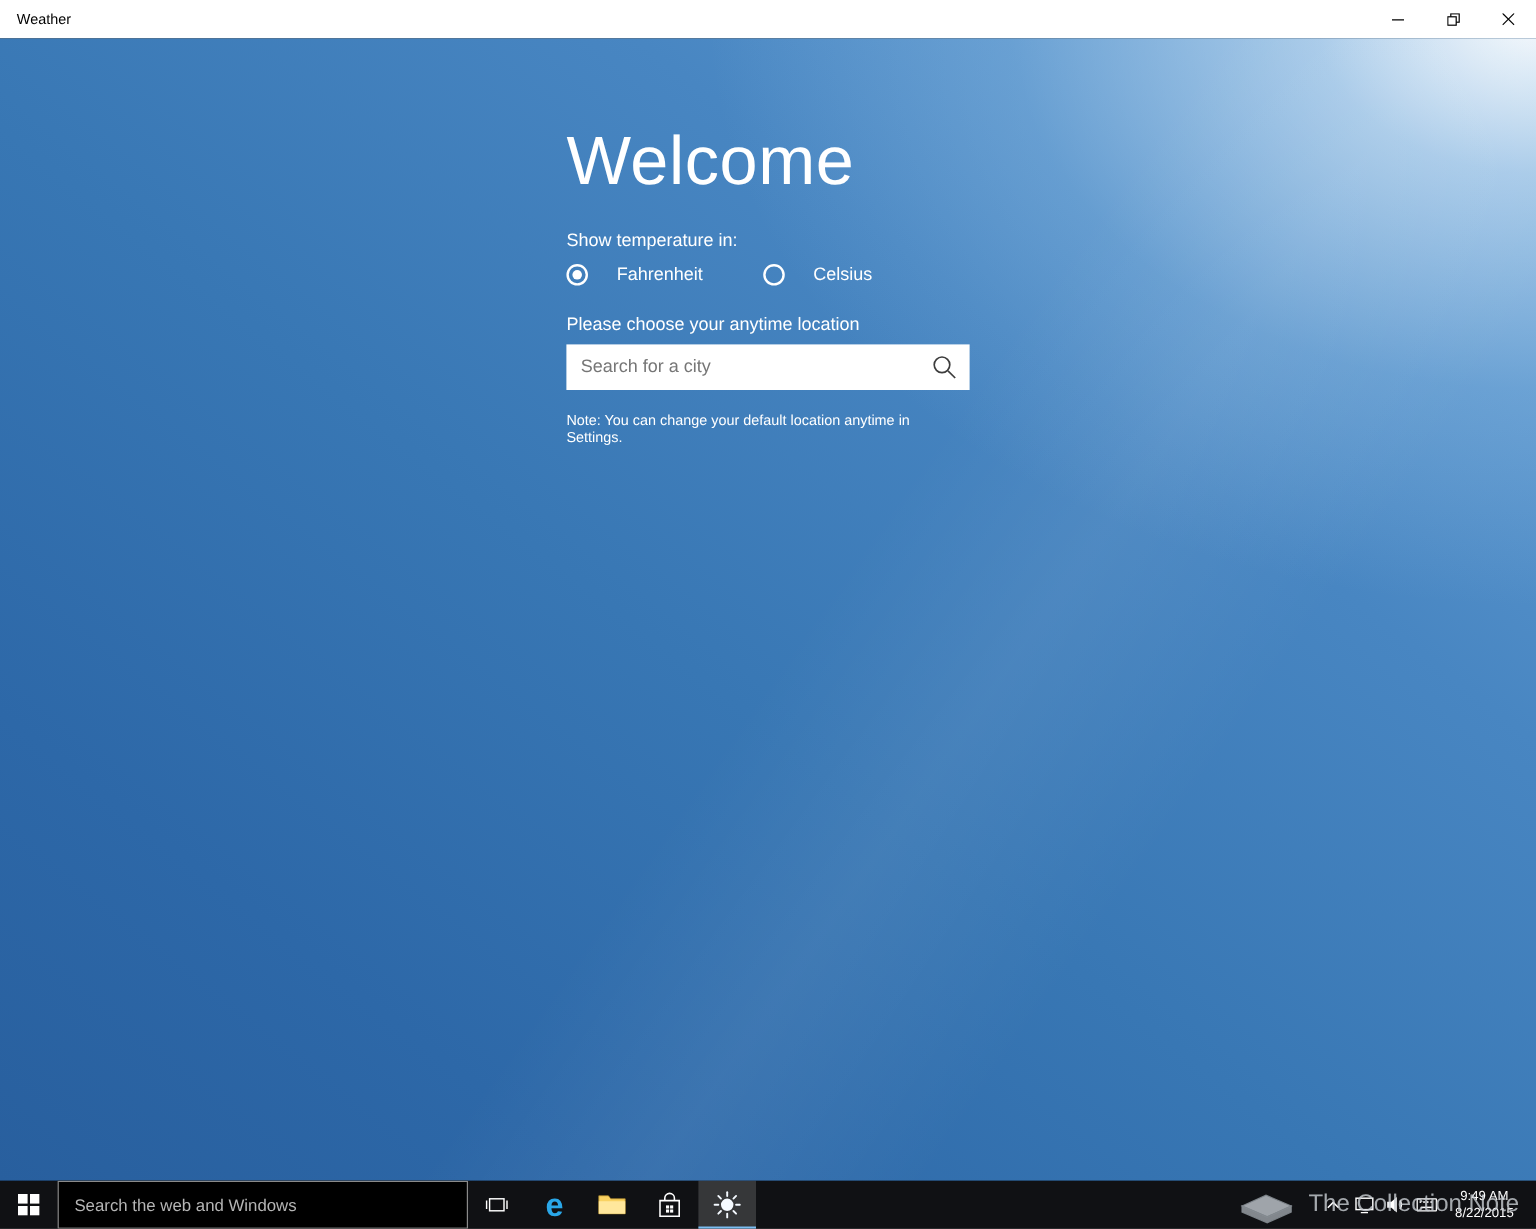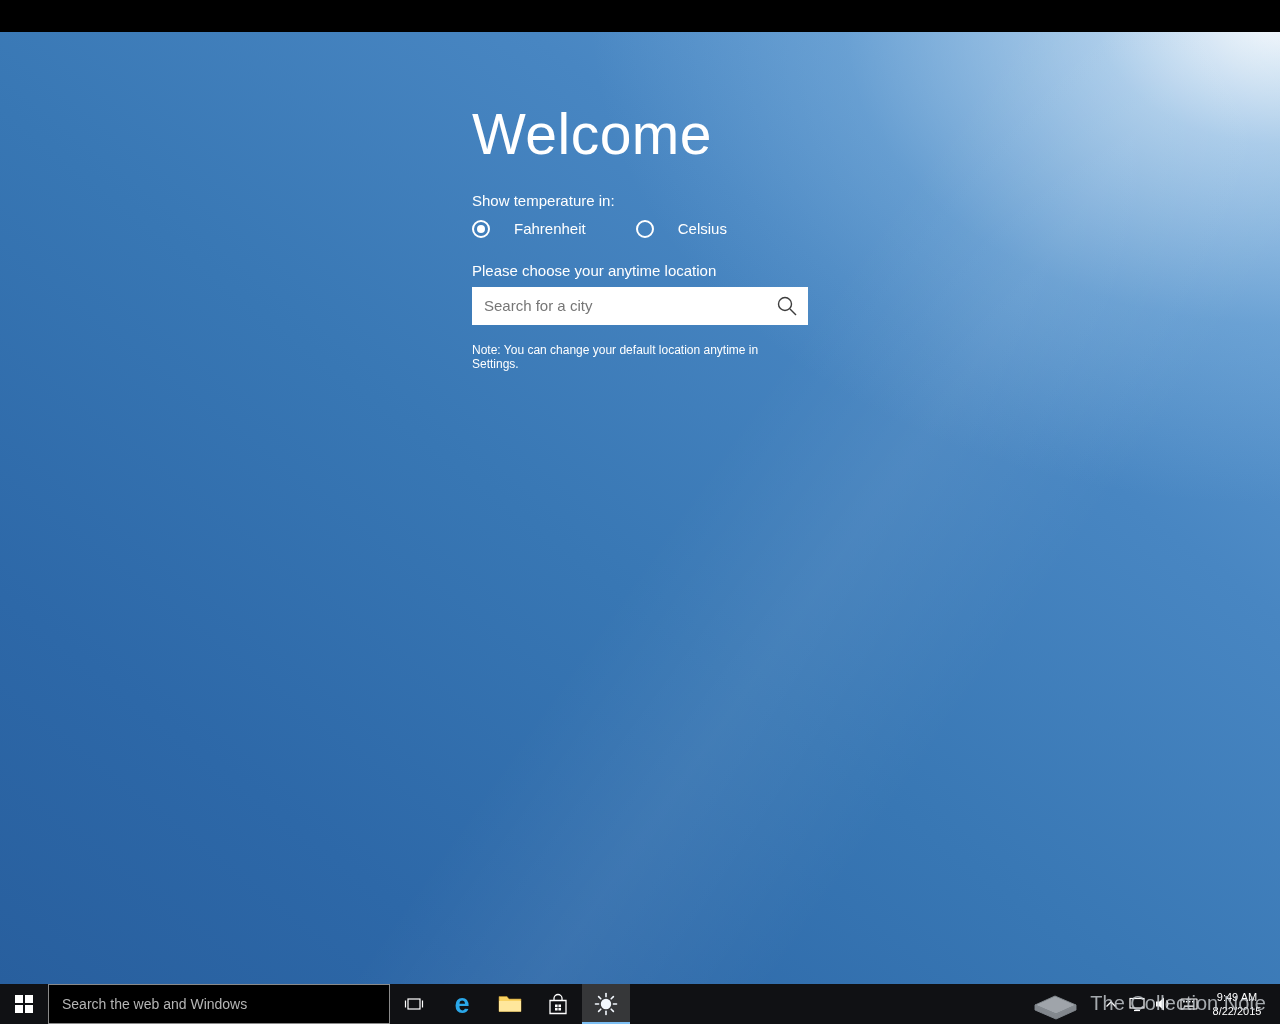--- a/index.html
+++ b/index.html
@@ -49,20 +49,42 @@
   .clock { width: 70px; color: #fff; font-size: 11px; line-height: 14px; background: none; border: none; font-family: Liberation Sans, sans-serif; padding: 0 4px; }
 
   
   .watermark { position: absolute; right: 14px; bottom: 1px; display: flex; align-items: center; gap: 8px; color: rgba(198,203,208,0.82); font-size: 20px; z-index: 20; pointer-events: none; }
 </style>
 </head>
 <body>
 
 <div class="screen">
 
+  <header class="titlebar">
+    <span class="tb-title">Weather</span>
+    <div class="window-controls">
+      <button class="win-btn">
+        <svg width="10" height="10">
+            <line x1="0" y1="5.5" x2="10" y2="5.5" stroke="#000" stroke-width="1"></line>
+          </svg>
+      </button>
+      <button class="win-btn">
+        <svg width="11" height="11" fill="none" stroke="#000" stroke-width="1">
+          <rect x="3" y="0.5" width="7" height="7"></rect>
+            <rect x="0.5" y="3" width="7" height="7" fill="#fff"></rect>
+        </svg>
+      </button>
+      <button class="win-btn">
+        <svg width="10" height="10" stroke="#000" stroke-width="1">
+          <line x1="0" y1="0" x2="10" y2="10"></line>
+            <line x1="10" y1="0" x2="0" y2="10"></line>
+        </svg>
+      </button>
+    </div>
+  </header>
 
   <main class="app-canvas">
     <div class="welcome-panel">
       <h1 class="welcome-heading">Welcome</h1>
 
       <div class="temp-label">Show temperature in:</div>
 
       <div class="radio-row">
         <label class="radio">
           <span class="radio-circle checked"></span>

